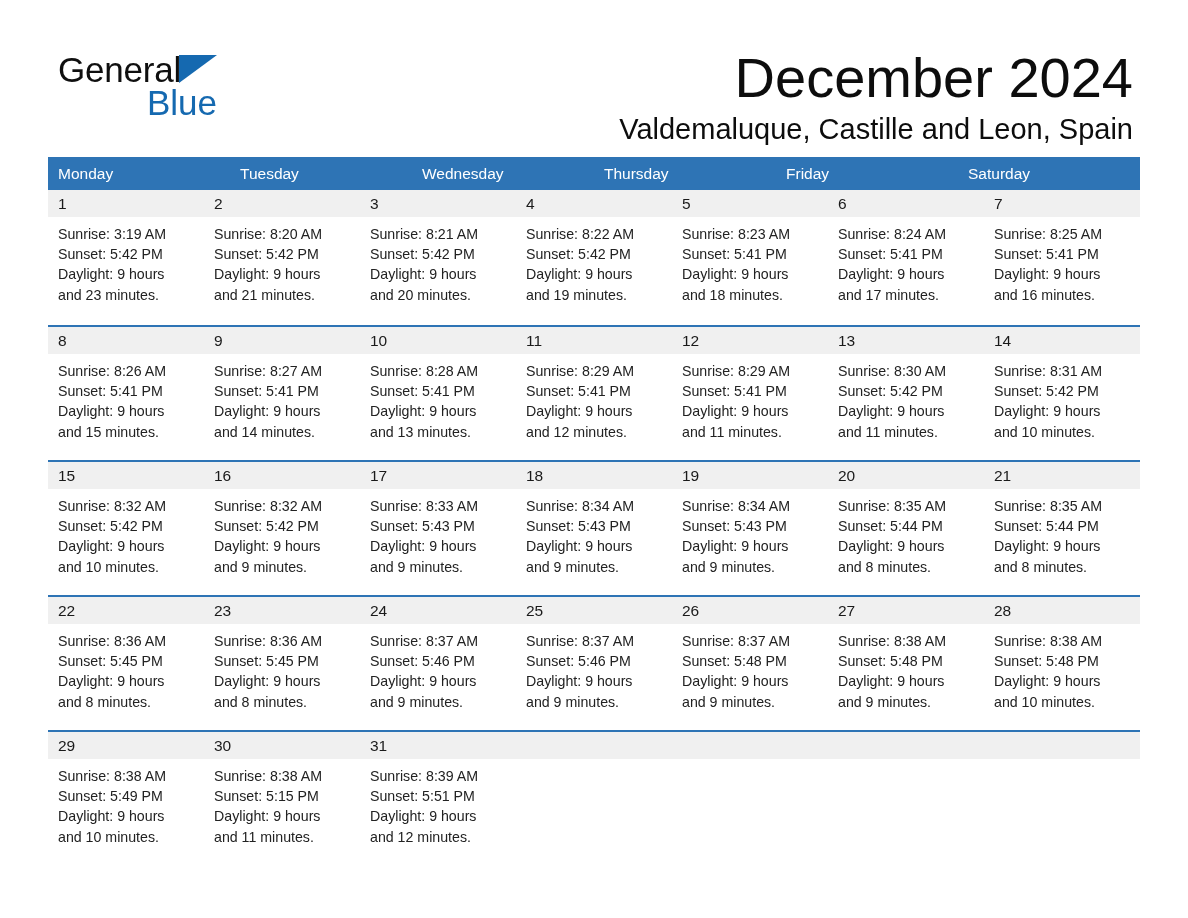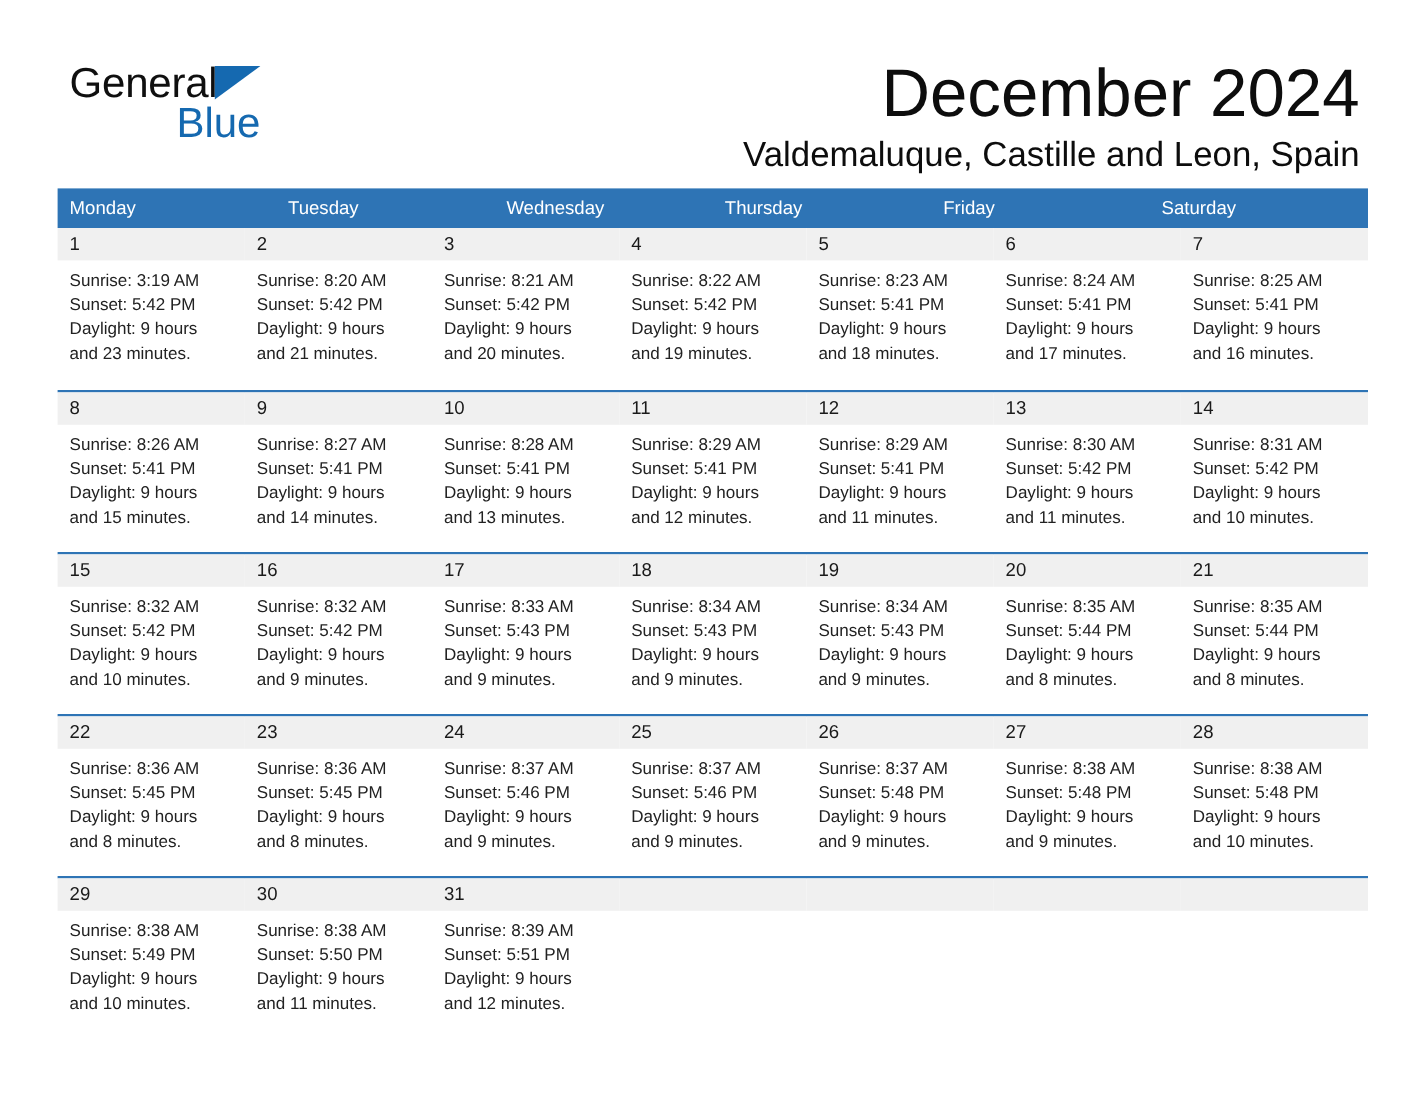--- a/index.html
+++ b/index.html
@@ -462,21 +462,21 @@
           <div class="day-line">Sunrise: 8:38 AM</div>
           <div class="day-line">Sunset: 5:49 PM</div>
           <div class="day-line">Daylight: 9 hours</div>
           <div class="day-line">and 10 minutes.</div>
         </div>
       </div>
       <div class="day-cell">
         <div class="daynum-band"><span class="daynum">30</span></div>
         <div class="day-body">
           <div class="day-line">Sunrise: 8:38 AM</div>
-          <div class="day-line">Sunset: 5:50 PM</div>
+          <div class="day-line">Sunset: 5:15 PM</div>
           <div class="day-line">Daylight: 9 hours</div>
           <div class="day-line">and 11 minutes.</div>
         </div>
       </div>
       <div class="day-cell">
         <div class="daynum-band"><span class="daynum">31</span></div>
         <div class="day-body">
           <div class="day-line">Sunrise: 8:39 AM</div>
           <div class="day-line">Sunset: 5:51 PM</div>
           <div class="day-line">Daylight: 9 hours</div>

